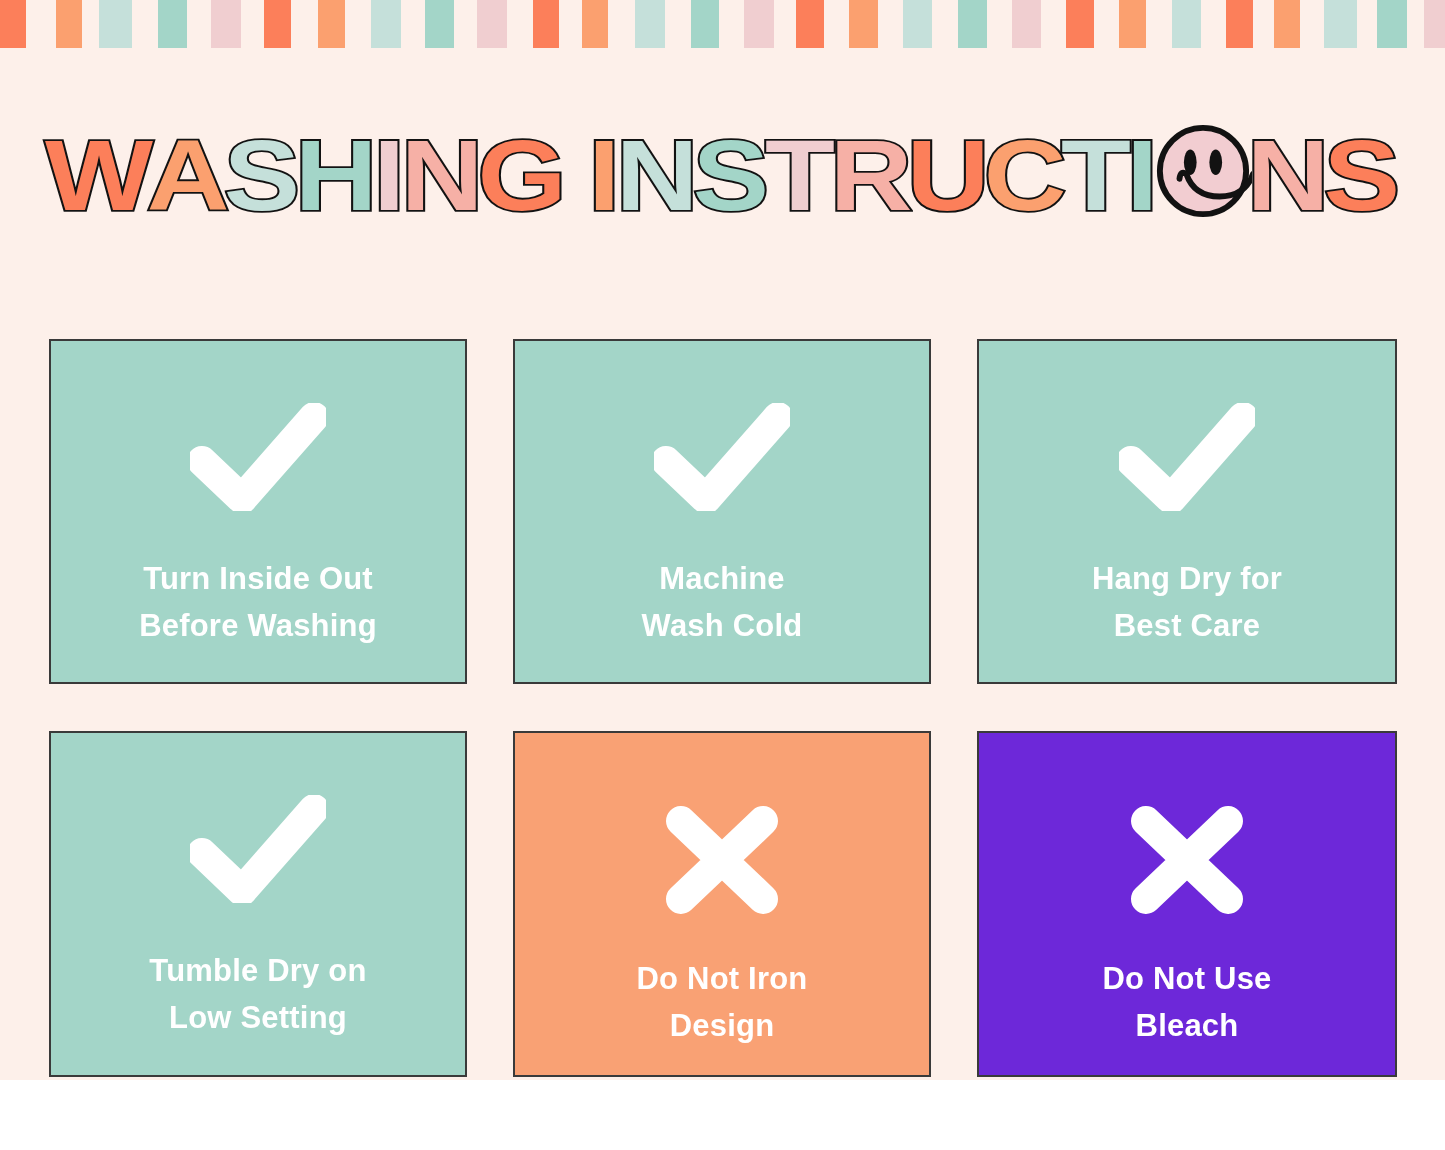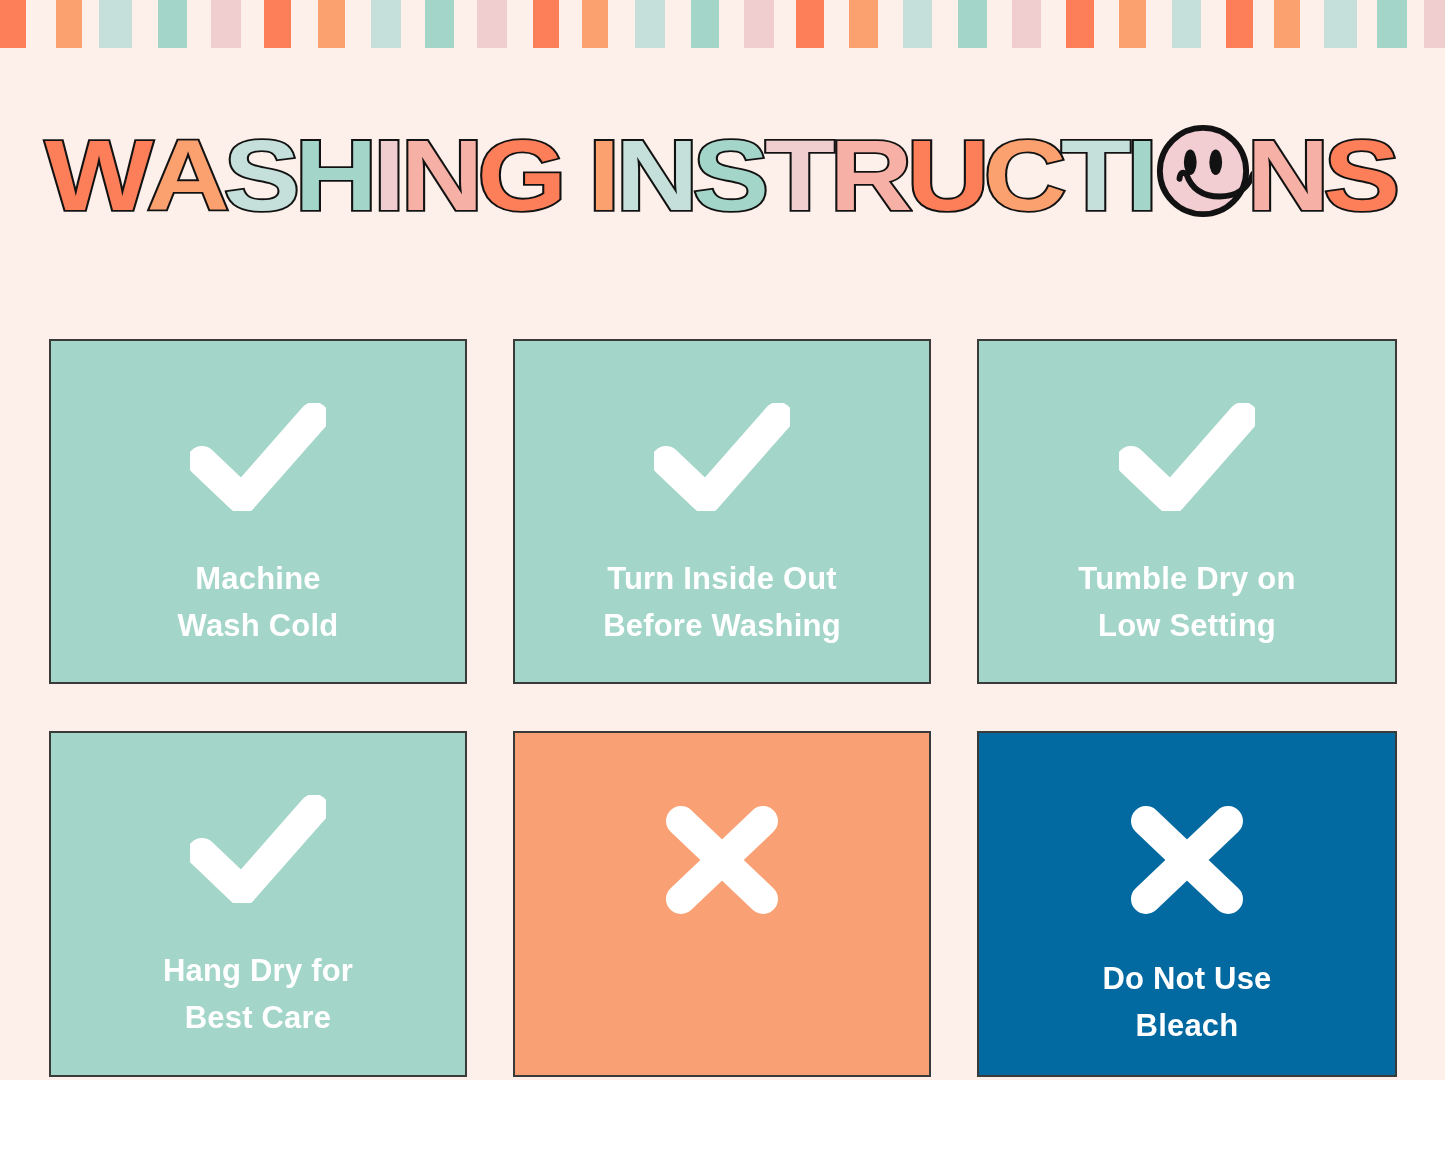--- a/index.html
+++ b/index.html
@@ -183,50 +183,52 @@
   <ellipse cx="63" cy="41" rx="6.5" ry="13" fill="#121212"></ellipse>
   <path d="M26 58 q1 -9 7 -5 q8 23 34 23 q26 0 34 -23 q6 -4 7 5" fill="none" stroke="#121212" stroke-width="6" stroke-linecap="round" stroke-linejoin="round"></path>
 </svg></span><span class="tl" style="color: rgb(246, 176, 166);">N</span><span class="tl" style="color: rgb(252, 127, 90);">S</span></span>
   </div>
 
   <div id="card-grid">
       <div class="care-card teal" style="background: rgb(163, 213, 200);">
         <svg class="card-icon" viewBox="0 0 136 108">
   <path d="M12 58 L52 96 L124 14" fill="none" stroke="#ffffff" stroke-width="30" stroke-linecap="round" stroke-linejoin="round"></path>
 </svg>
+        <div class="card-label">Turn Inside Out
+Before Washing</div>
+      </div>
+      <div class="care-card teal" style="background: rgb(163, 213, 200);">
+        <svg class="card-icon" viewBox="0 0 136 108">
+  <path d="M12 58 L52 96 L124 14" fill="none" stroke="#ffffff" stroke-width="30" stroke-linecap="round" stroke-linejoin="round"></path>
+</svg>
         <div class="card-label">Machine
 Wash Cold</div>
       </div>
       <div class="care-card teal" style="background: rgb(163, 213, 200);">
         <svg class="card-icon" viewBox="0 0 136 108">
   <path d="M12 58 L52 96 L124 14" fill="none" stroke="#ffffff" stroke-width="30" stroke-linecap="round" stroke-linejoin="round"></path>
 </svg>
-        <div class="card-label">Turn Inside Out
-Before Washing</div>
+        <div class="card-label">Hang Dry for
+Best Care</div>
       </div>
       <div class="care-card teal" style="background: rgb(163, 213, 200);">
         <svg class="card-icon" viewBox="0 0 136 108">
   <path d="M12 58 L52 96 L124 14" fill="none" stroke="#ffffff" stroke-width="30" stroke-linecap="round" stroke-linejoin="round"></path>
 </svg>
         <div class="card-label">Tumble Dry on
 Low Setting</div>
-      </div>
-      <div class="care-card teal" style="background: rgb(163, 213, 200);">
-        <svg class="card-icon" viewBox="0 0 136 108">
-  <path d="M12 58 L52 96 L124 14" fill="none" stroke="#ffffff" stroke-width="30" stroke-linecap="round" stroke-linejoin="round"></path>
-</svg>
-        <div class="card-label">Hang Dry for
-Best Care</div>
       </div>
       <div class="care-card orange" style="background: rgb(249, 161, 116);">
         <svg class="card-icon cross" viewBox="0 0 118 110">
   <path d="M18 16 L100 94 M100 16 L18 94" fill="none" stroke="#ffffff" stroke-width="30" stroke-linecap="round" stroke-linejoin="round"></path>
 </svg>
-      </div>
-      <div class="care-card orange" style="background: #0369a1;">
+        <div class="card-label">Do Not Iron
+Design</div>
+      </div>
+      <div class="care-card orange" style="background: #6d28d9;">
         <svg class="card-icon cross" viewBox="0 0 118 110">
   <path d="M18 16 L100 94 M100 16 L18 94" fill="none" stroke="#ffffff" stroke-width="30" stroke-linecap="round" stroke-linejoin="round"></path>
 </svg>
         <div class="card-label">Do Not Use
 Bleach</div>
       </div>
     </div>
 
 </div>
 

